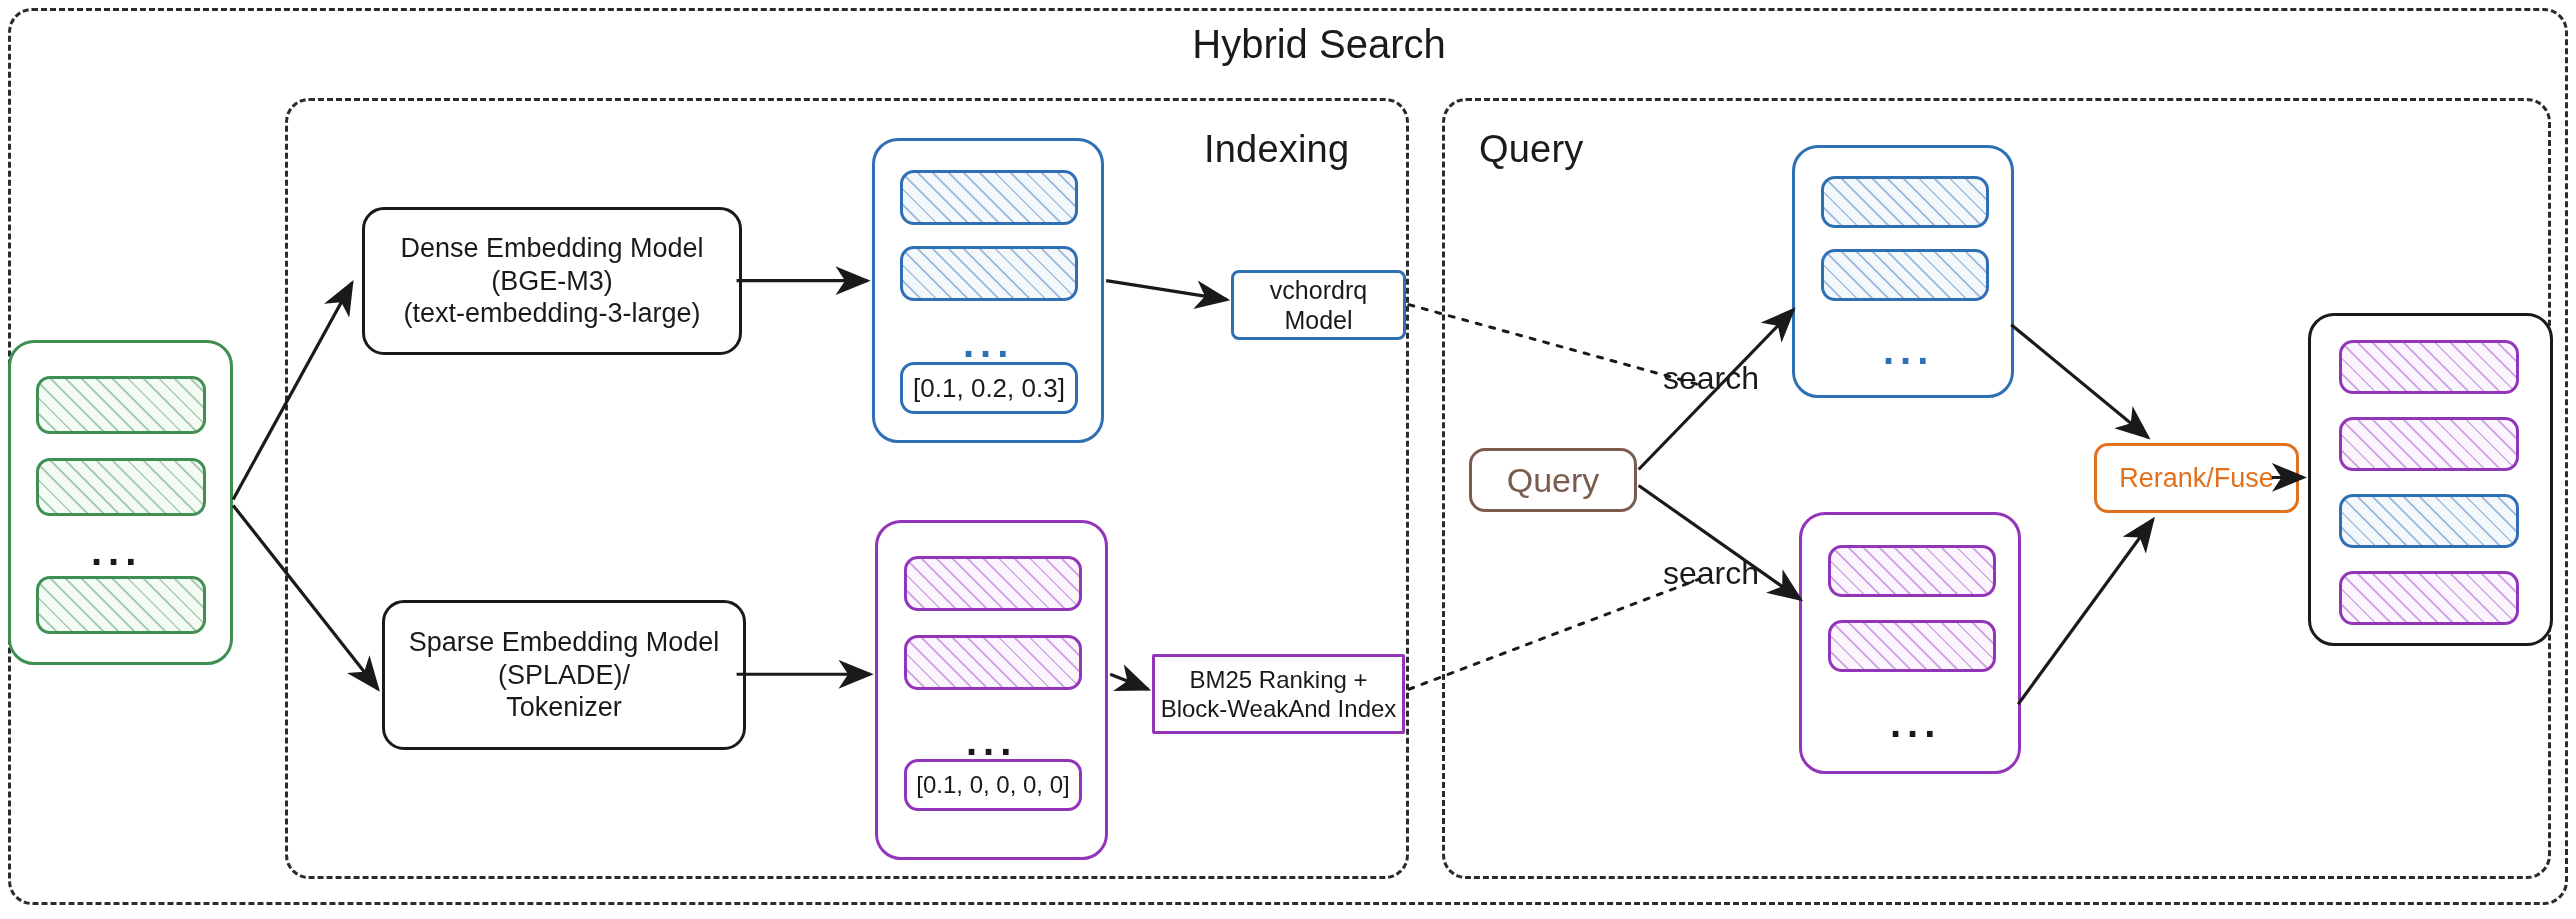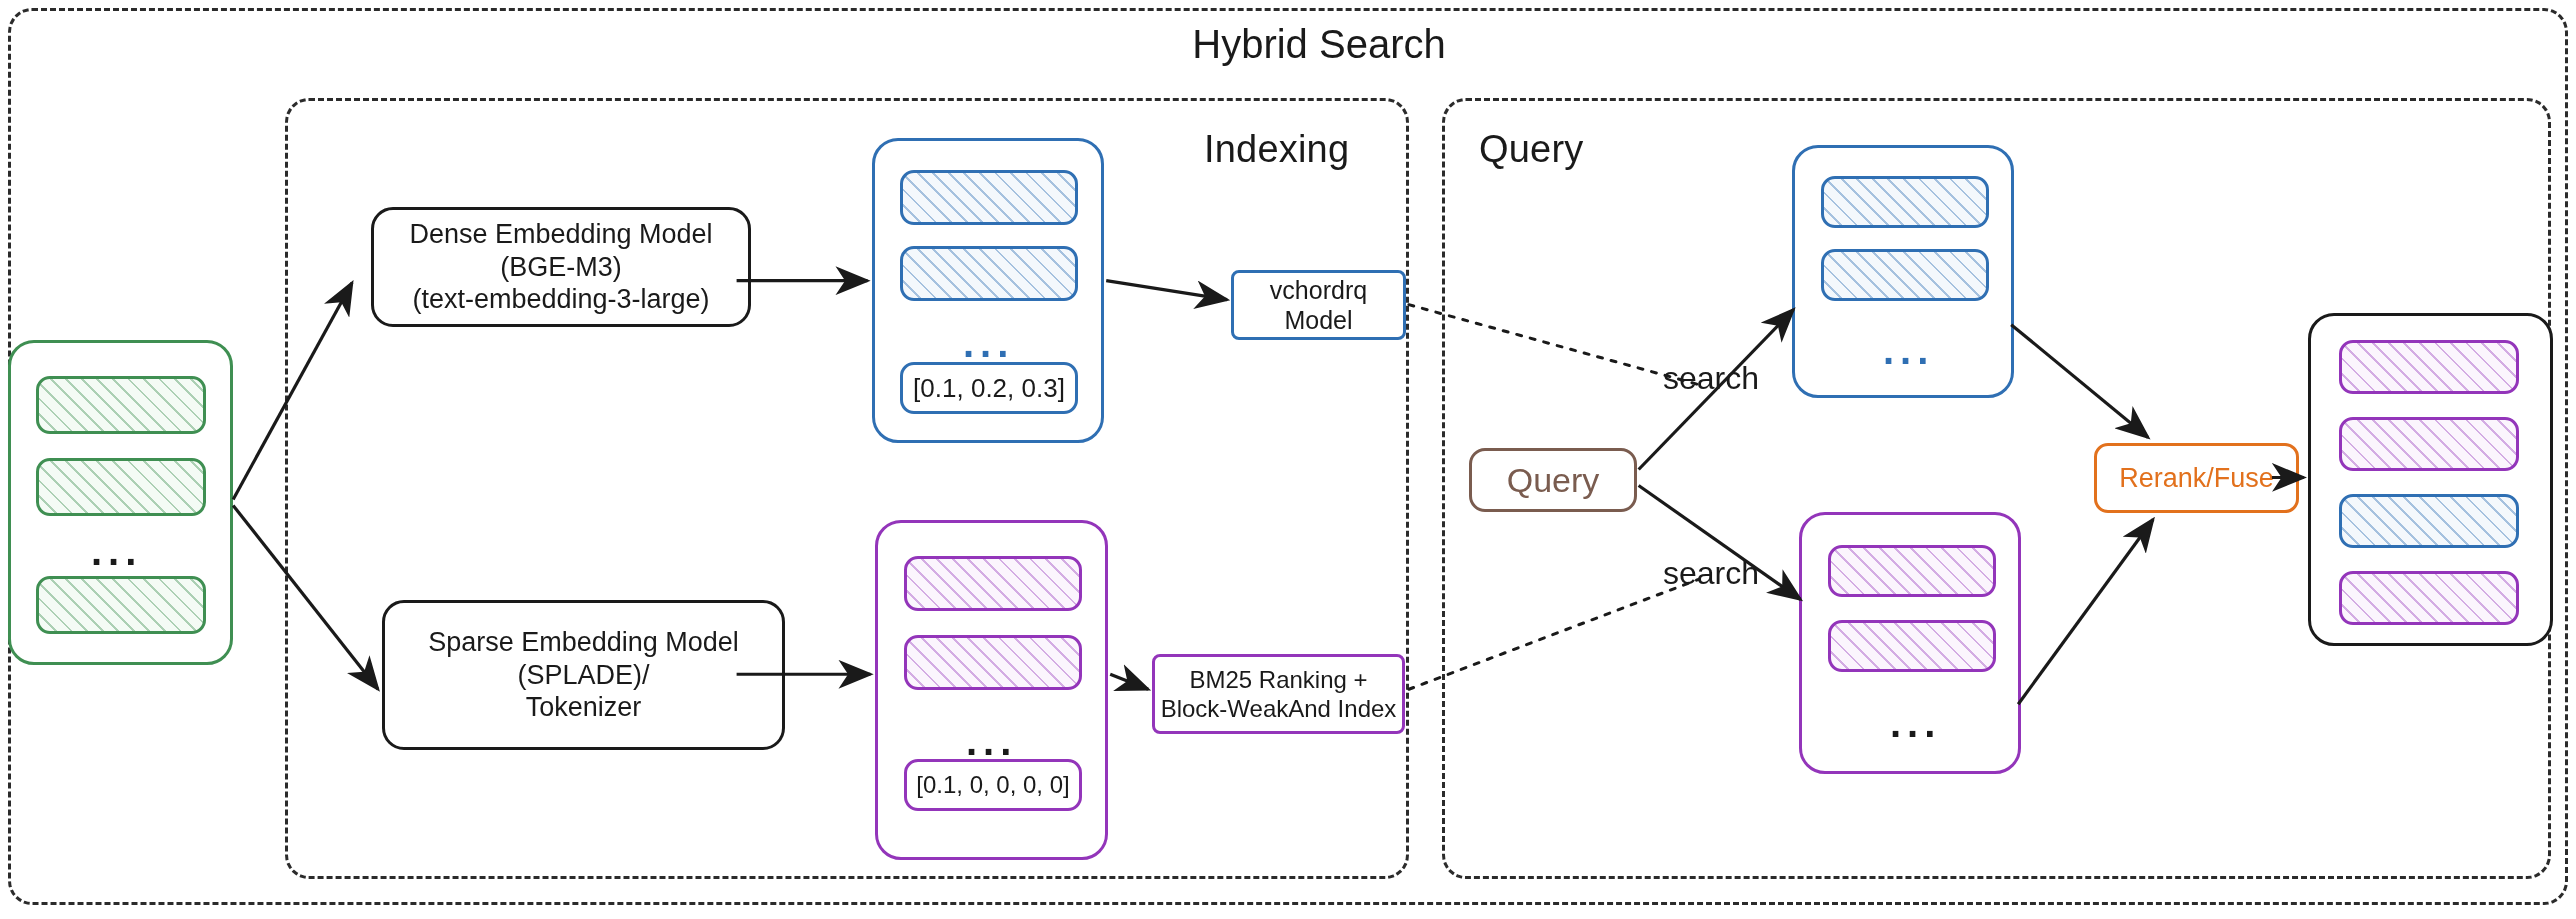--- a/index.html
+++ b/index.html
@@ -56,21 +56,21 @@
     border:3px solid #2f6fb3;
     border-radius:8px;
     background:#ffffff;
     display:flex;align-items:center;justify-content:center;
     text-align:center;line-height:1.22;color:#1a1a1a;
   }
   .bm25-box{
     position:absolute;
     box-sizing:border-box;
     border:3px solid #9335ba;
-    border-radius:8px;
+    border-radius:2px;
     background:#ffffff;
     display:flex;align-items:center;justify-content:center;
     text-align:center;line-height:1.22;color:#1a1a1a;
   }
   .query-chip{
     position:absolute;
     box-sizing:border-box;
     border:3px solid #7a5c4f;
     border-radius:16px;
     background:#ffffff;
@@ -173,29 +173,29 @@
 
   <div class="section-title" style="left:1479px;top:128px;">Query</div>
 
   <div class="stack green" style="left:8px;top:340px;width:225px;height:325px;">
     <div class="row green" style="left:25px;top:33px;width:170px;height:58px;"></div>
     <div class="row green" style="left:25px;top:115px;width:170px;height:58px;"></div>
     <div class="ellipsis" style="left:80px;top:188px;">...</div>
     <div class="row green" style="left:25px;top:233px;width:170px;height:58px;"></div>
   </div>
 
-  <div class="proc" style="left:371px;top:207px;width:380px;height:120px;font-size:27px;">
+  <div class="proc" style="left:362px;top:207px;width:380px;height:148px;font-size:27px;">
     <div class="lines">
       <div>Dense Embedding Model</div>
       <div>(BGE-M3)</div>
       <div>(text-embedding-3-large)</div>
     </div>
   </div>
 
-  <div class="proc" style="left:382px;top:600px;width:403px;height:150px;font-size:27px;">
+  <div class="proc" style="left:382px;top:600px;width:364px;height:150px;font-size:27px;">
     <div class="lines">
       <div>Sparse Embedding Model</div>
       <div>(SPLADE)/</div>
       <div>Tokenizer</div>
     </div>
   </div>
 
   <div class="stack blue" style="left:872px;top:138px;width:232px;height:305px;">
     <div class="row blue" style="left:25px;top:29px;width:178px;height:55px;"></div>
     <div class="row blue" style="left:25px;top:105px;width:178px;height:55px;"></div>

